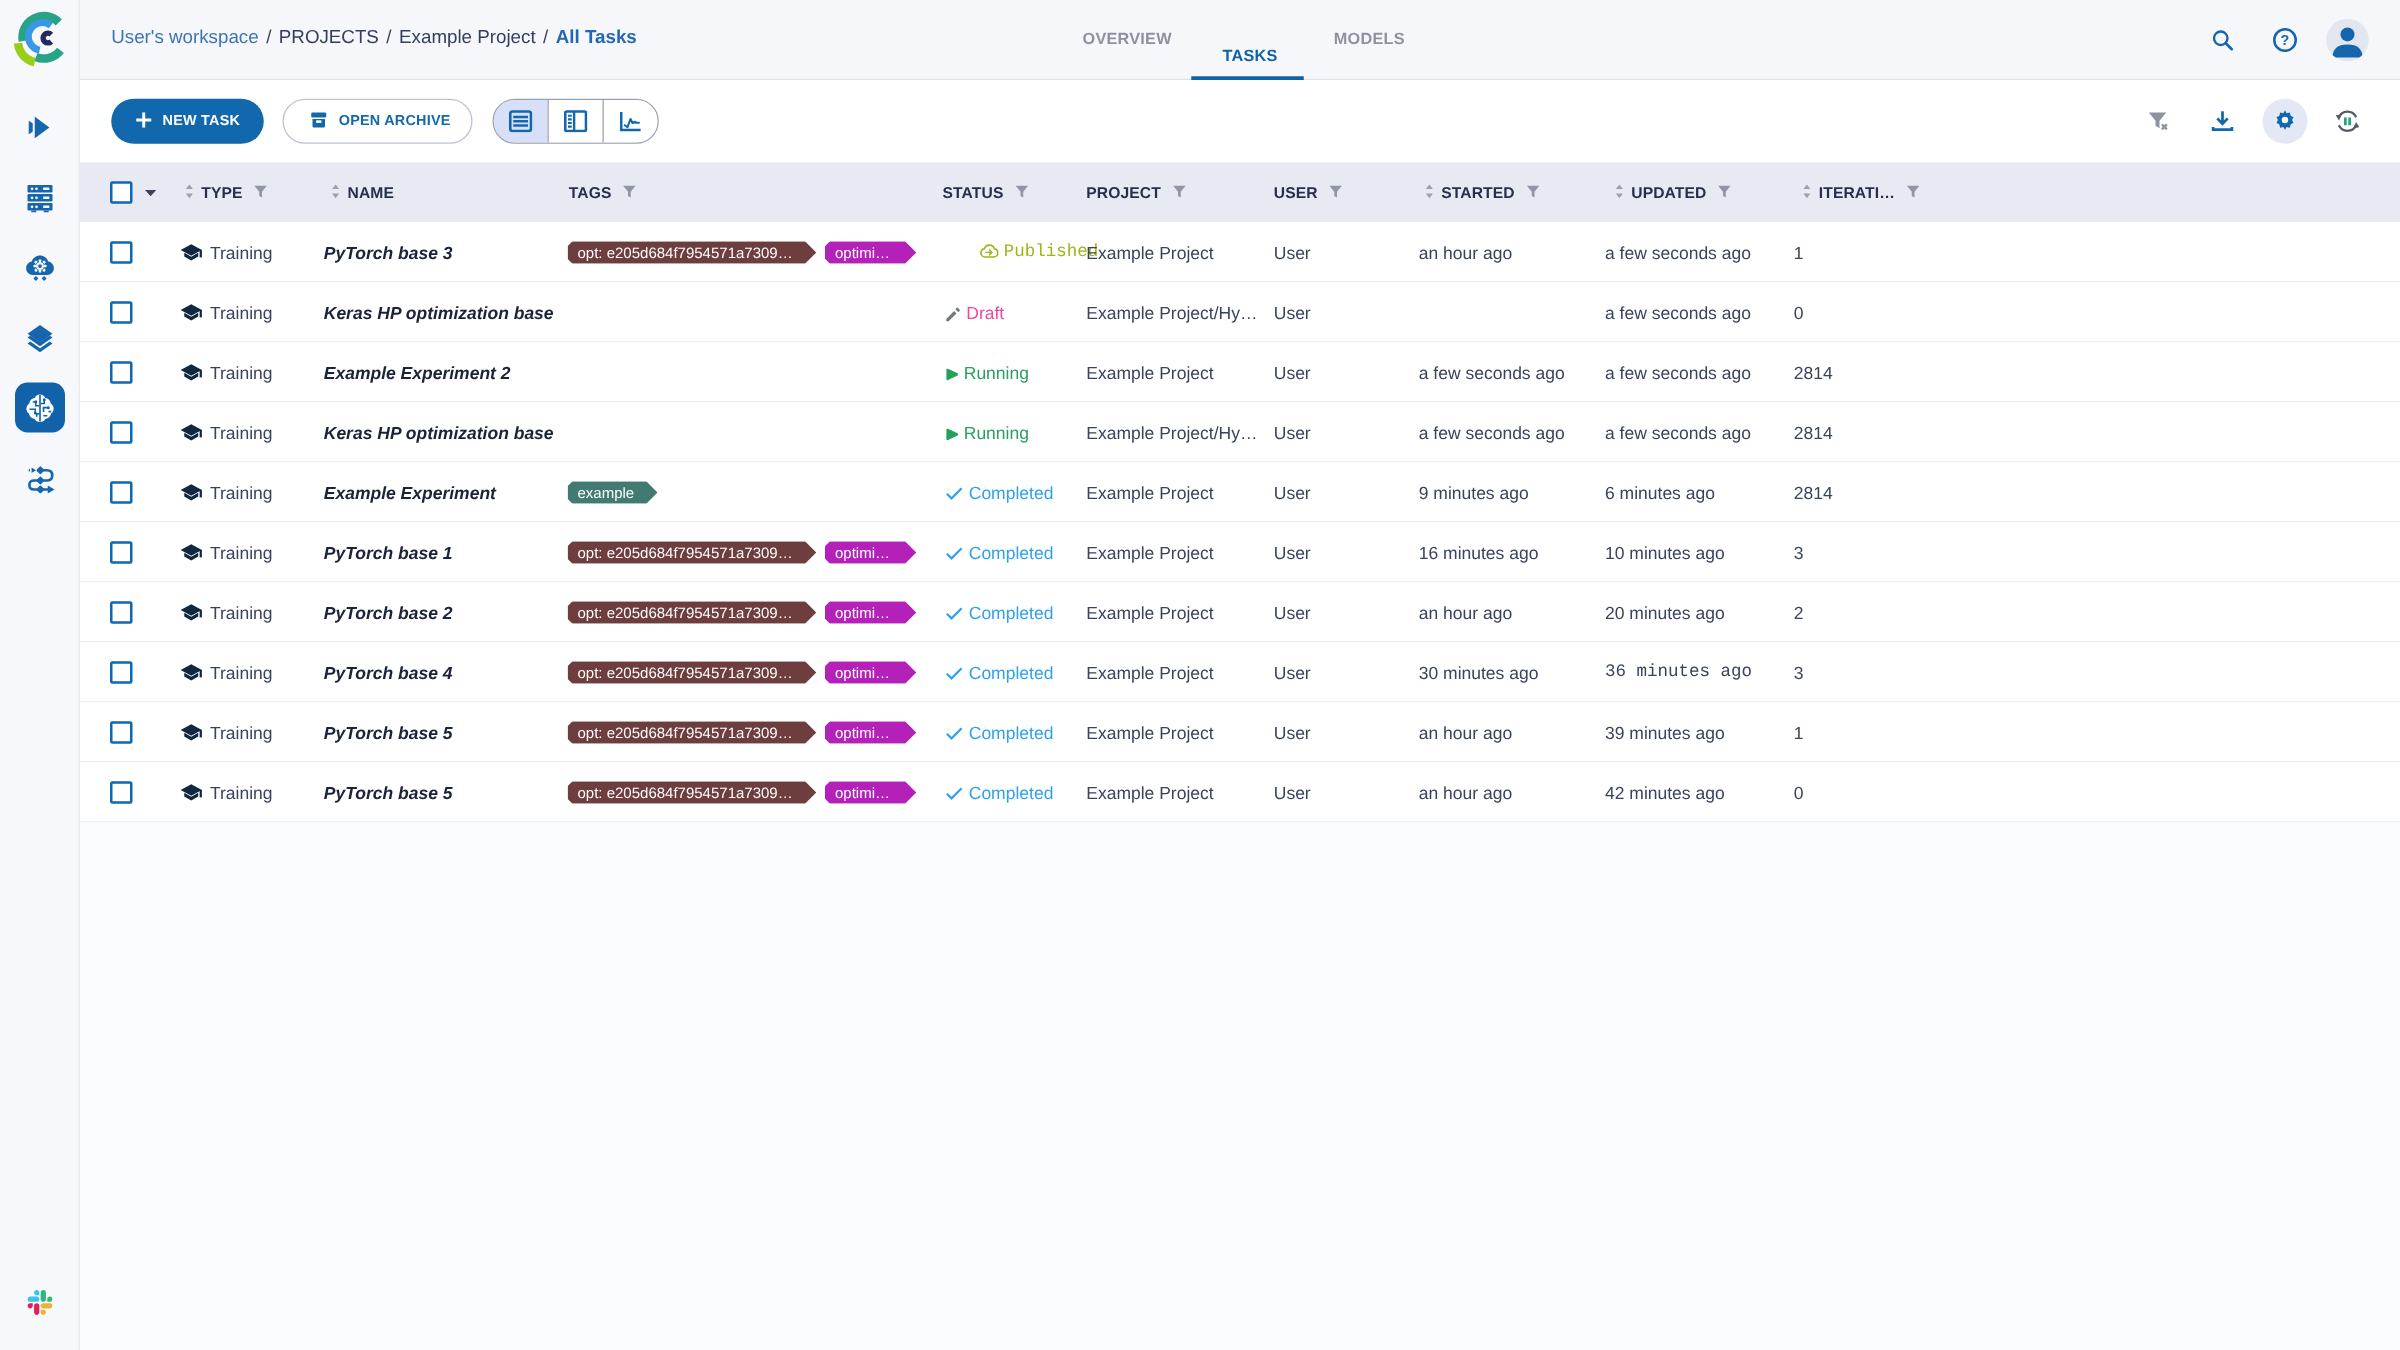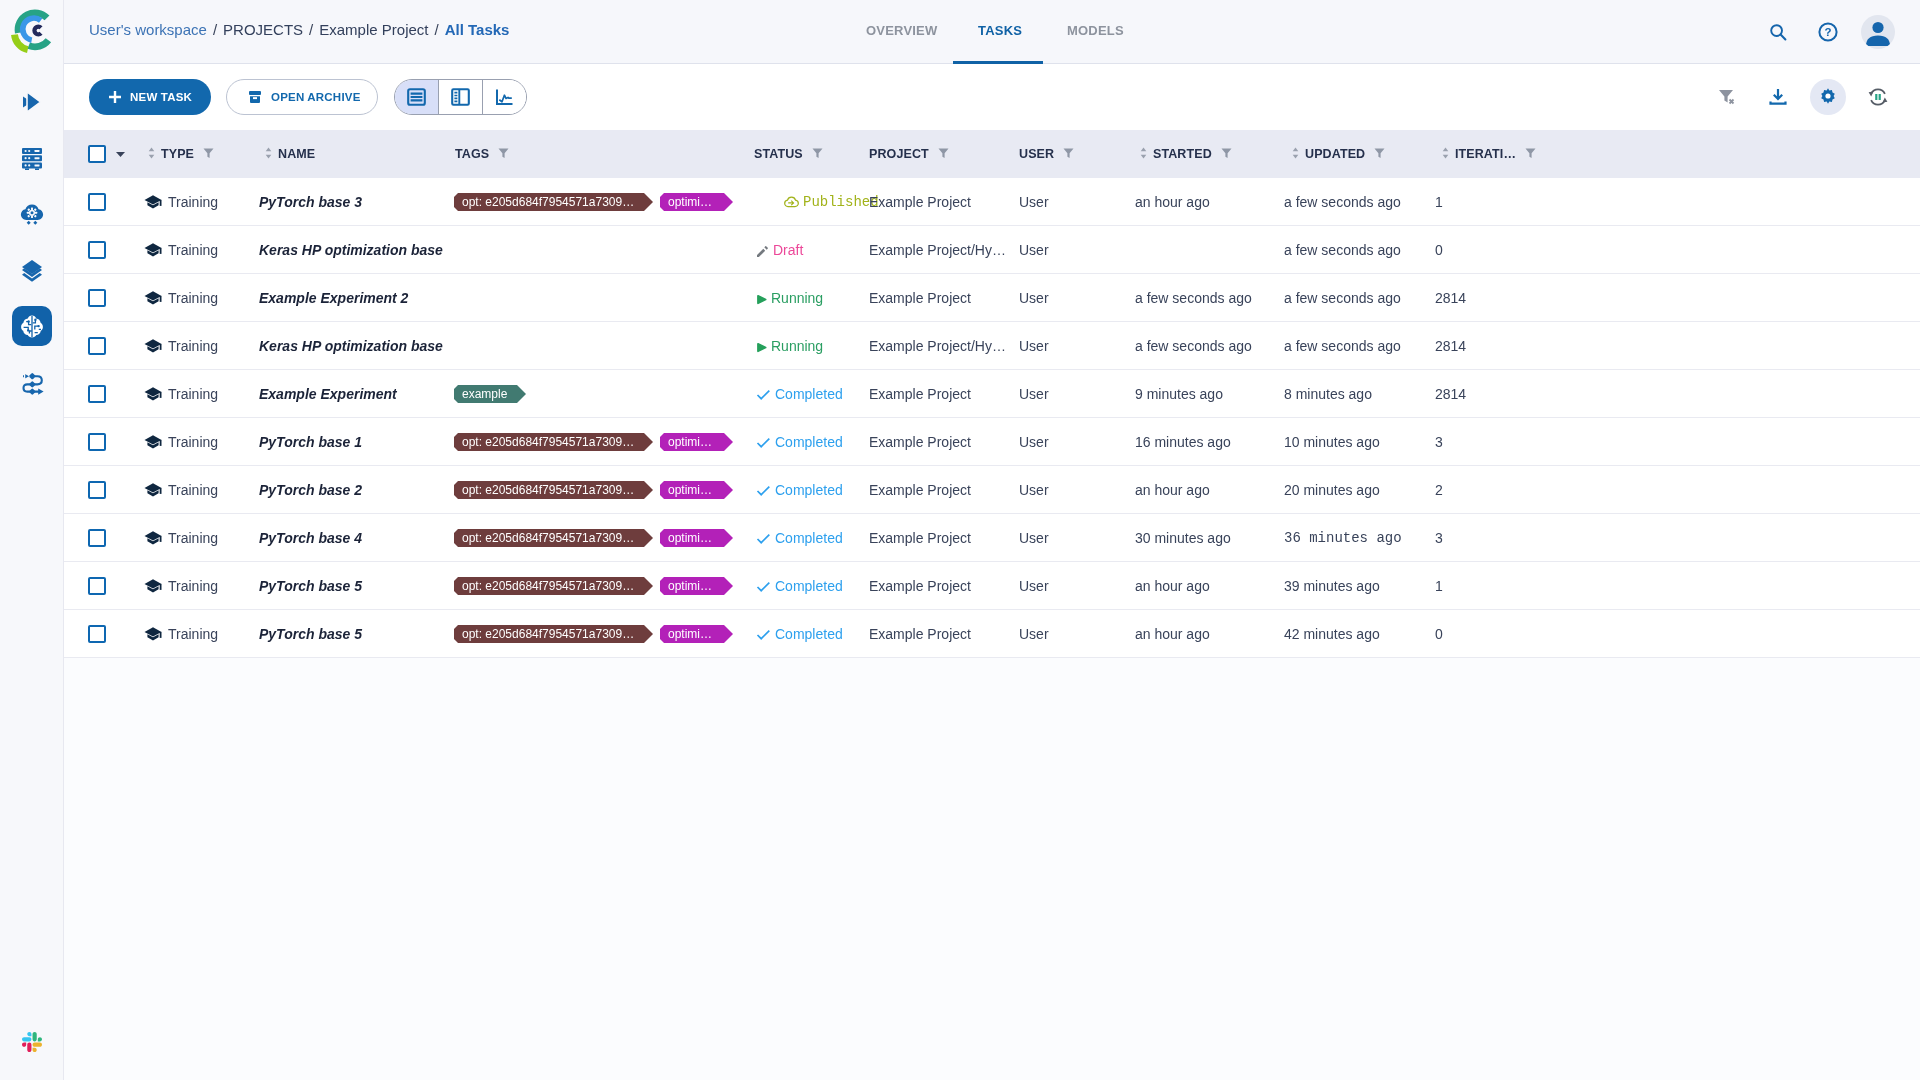--- a/index.html
+++ b/index.html
@@ -12,21 +12,21 @@
 #thead { position:absolute; left:64px; top:130px; width:1856px; height:48px; background:#e8eaf3; }
 #tbody { position:absolute; left:64px; top:178px; width:1856px; height:480px; background:#fff; }
 #below { position:absolute; left:64px; top:658px; width:1856px; height:422px; background:#fbfcfe; }
 .row { position:absolute; left:0; width:1856px; height:48px; border-bottom:1px solid #e9eaf1; background:#fff; }
 
 .bc { position:absolute; top:21px; left:25px; font-size:15px; color:#33405c; white-space:nowrap; }
 .bc .blue { color:#3c73b5; }
 .bc .sep { color:#39435a; padding:0 6px; }
 .bc .last { color:#2368b6; font-weight:bold; }
 .tab { position:absolute; top:23px; font-size:13px; letter-spacing:.2px; color:#8d939e; font-weight:bold; }
-.tab.active { color:#1062a6; }
+.tab.active { color:#1062a6;margin-top:14px; }
 #tab-underline { position:absolute; top:61px; left:889px; width:90px; height:3px; background:#1062a6; }
 .hcell { position:absolute; top:0; height:48px; line-height:48px; font-size:12.5px; font-weight:bold; color:#25304c; letter-spacing:.1px; white-space:nowrap; }
 .cell { position:absolute; top:0; height:48px; line-height:48px; font-size:14px; color:#39435a; white-space:nowrap; }
 .name { font-weight:bold; font-style:italic; color:#1b2338; }
 .sort { display:inline-block; vertical-align:middle; margin-right:6px; }
 .funnel { display:inline-block; vertical-align:middle; margin-left:9px; }
 
 .cb { position:absolute; left:24px; top:15px; width:18px; height:18px; border:2px solid #0e67b1; border-radius:2px; background:#fff; }
 
 .tag { position:absolute; top:15px; height:18px; line-height:18px; color:#fff; font-size:12px; padding:0 14px 0 8px;
@@ -263,21 +263,21 @@
       </svg>
   <div class="cell" style="left:104px;">Training</div>
   <div class="cell name" style="left:195px;">Example Experiment</div>
   <div class="tag teal" style="left:390px; width:72px;">example</div>
   <div class="st cmp" style="left:692px;"><svg width="15" height="12" viewBox="0 0 15 12">
           <path d="M1.5 6 L5.2 9.7 L13.3 1.6" stroke="#2da0ee" stroke-width="1.7" fill="none"></path>
         </svg>Completed</div>
   <div class="cell" style="left:805px;">Example Project</div>
   <div class="cell" style="left:955px;">User</div>
   <div class="cell" style="left:1071px;">9 minutes ago</div>
-  <div class="cell" style="left:1220px;">8 minutes ago</div>
+  <div class="cell" style="left:1220px;">6 minutes ago</div>
   <div class="cell" style="left:1371px;">2814</div>
 </div>
 <div class="row" style="top:240px;">
   <div class="cb"></div>
   <svg class="abs" style="left:80px; top:17px;" width="18" height="15" viewBox="0 0 18 15">
         <path d="M9 0.3 L17.5 4.9 L9 9.5 L0.5 4.9 Z" fill="#0f2740"></path>
         <path d="M3.4 7.2 L9 10.3 L14.6 7.2 L14.6 10.2 L9 13.4 L3.4 10.2 Z" fill="#0f2740"></path>
         <rect x="15.7" y="4.9" width="1.8" height="6" fill="#0f2740"></rect>
       </svg>
   <div class="cell" style="left:104px;">Training</div>

